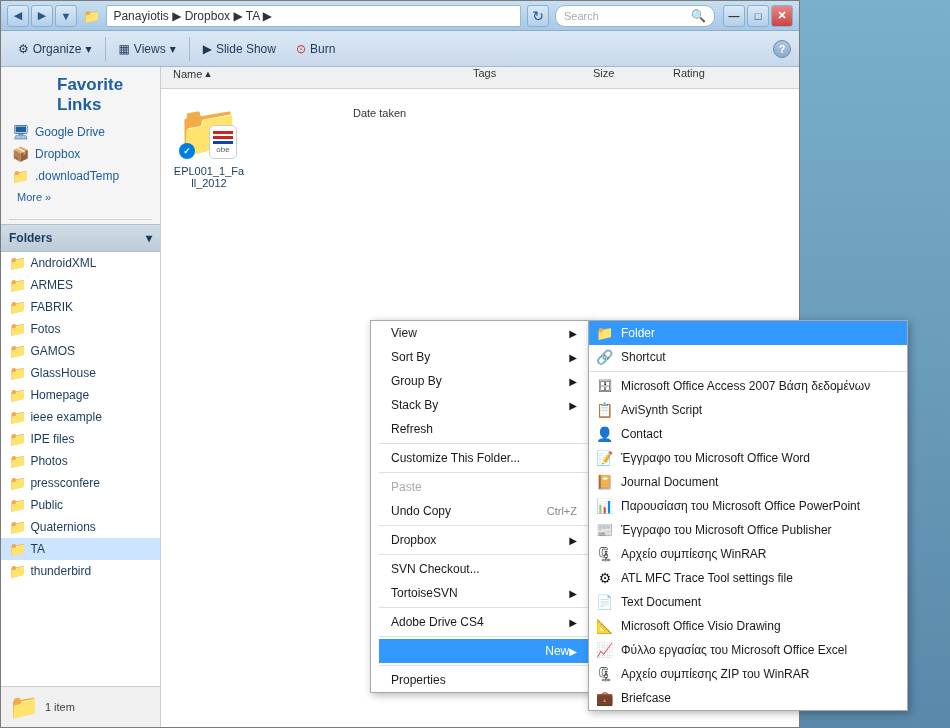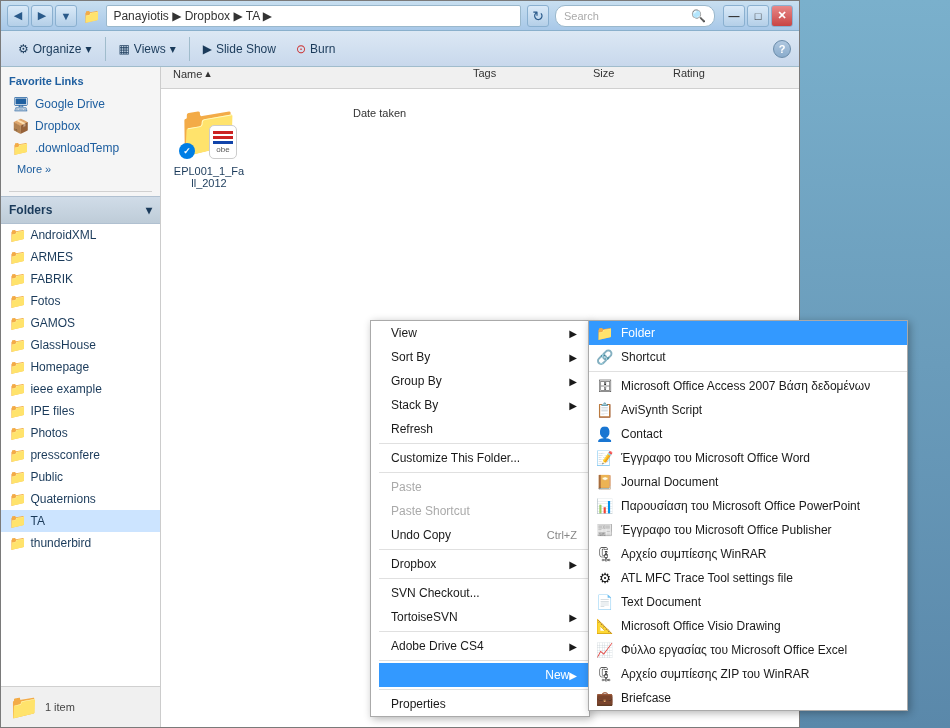--- a/index.html
+++ b/index.html
@@ -160,24 +160,25 @@
       background: #f5f5f5;
       border-right: 1px solid #ccc;
       display: flex;
       flex-direction: column;
       overflow: hidden;
     }
     .sidebar-section {
       padding: 8px;
     }
     .sidebar-title {
-      font-size: 11px;
+      font-size: 17px;
       font-weight: bold;
       color: #2060a0;
       margin-bottom: 6px;
+      margin-left: 48px;
     }
     .sidebar-link {
       display: flex;
       align-items: center;
       gap: 6px;
       padding: 3px 4px;
       cursor: pointer;
       color: #2060a0;
       font-size: 12px;
       border-radius: 2px;
@@ -580,23 +581,20 @@
     <span>Refresh</span>
   </div>
   <div class="ctx-sep"></div>
   <div class="ctx-item">
     <span>Customize This Folder...</span>
   </div>
   <div class="ctx-sep"></div>
   <div class="ctx-item disabled">
     <span>Paste</span>
   </div>
-  <div class="ctx-item disabled">
-    <span>Paste Shortcut</span>
-  </div>
   <div class="ctx-item">
     <span>Undo Copy</span>
     <span class="ctx-shortcut">Ctrl+Z</span>
   </div>
   <div class="ctx-sep"></div>
   <div class="ctx-item">
     <span>Dropbox</span>
     <span class="ctx-arrow">▶</span>
   </div>
   <div class="ctx-sep"></div>

